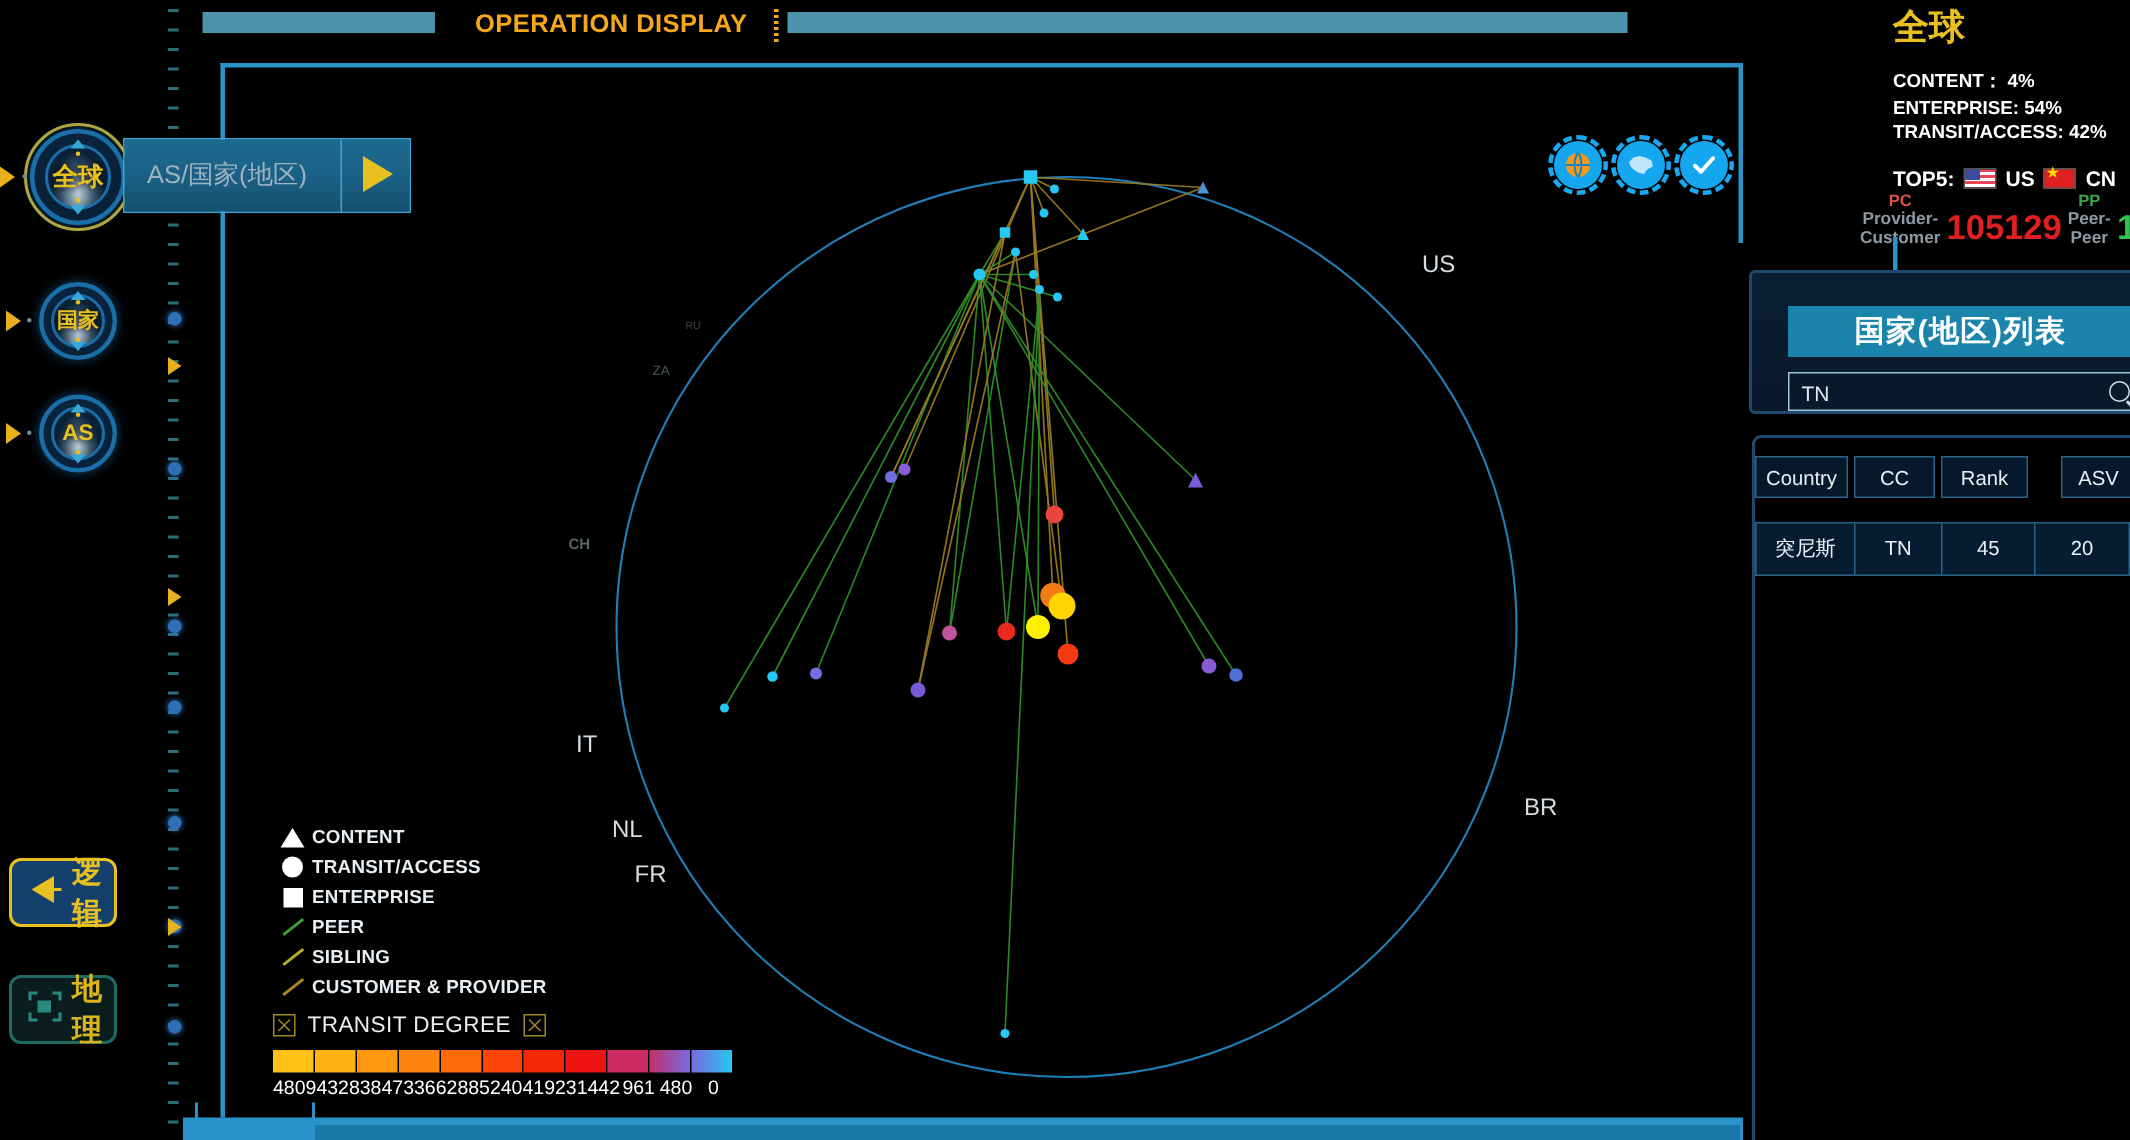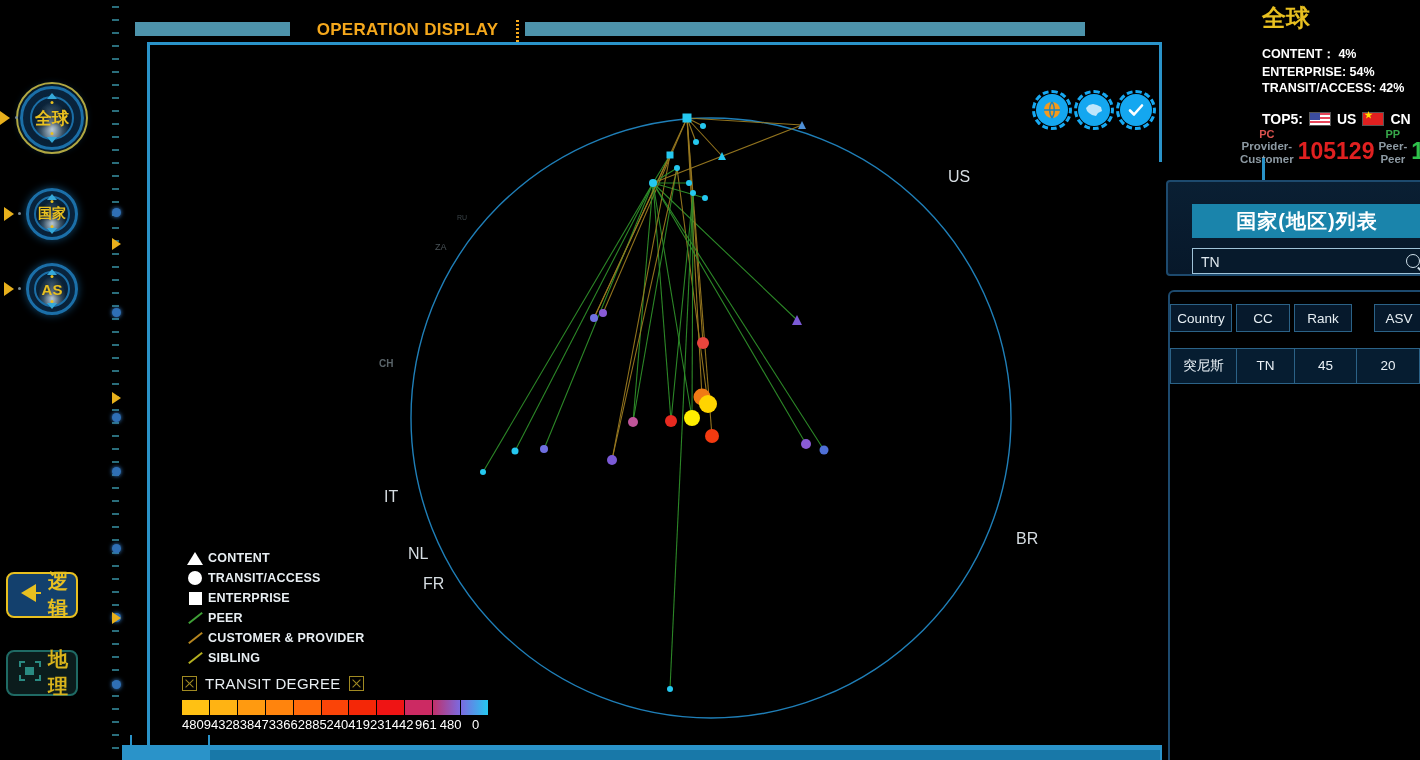--- a/index.html
+++ b/index.html
@@ -3,21 +3,21 @@
 <meta charset="utf-8">
 <style>
   * { box-sizing: border-box; margin:0; padding:0; }
   html,body {
     width:1420px; height:760px; background:#000; overflow:hidden;
     font-family:"Liberation Sans", sans-serif;
   }
   #root { position:relative; width:1420px; height:760px; background:#000; }
 
   
-  .topbar { position:absolute; left:0; top:16px; width:1420px; height:30px; }
+  .topbar { position:absolute; left:0; top:2px; width:1420px; height:30px; }
   .topbar-seg { position:absolute; top:6px; height:14px; background:#4d93ab; }
   .topbar-seg.left { left:135px; width:155px; }
   .topbar-seg.right { left:525px; width:560px; }
   .topbar-title {
     position:absolute; left:300px; top:2px; width:215px; height:24px;
     color:#f5a81c; font-weight:bold; font-size:17px; letter-spacing:.3px;
     text-align:center; line-height:24px; white-space:nowrap;
   }
   .topbar-dots { position:absolute; left:516px; top:4px; width:4px; height:20px; }
   .topbar-dots i { display:block; width:3px; height:2px; background:#f5a81c; margin-bottom:2px; }
@@ -409,20 +409,26 @@
     <div class="orb-inner" style="width:36px;height:36px;"></div>
     <div class="orb-tri up" style="top:3px;"></div>
     <div class="orb-tri dn" style="bottom:3px;"></div>
     <div class="orb-mdot" style="top:9px;"></div>
     <div class="orb-mdot" style="bottom:9px;"></div>
     <div class="orb-label" style="font-size:15px;">AS</div>
   </div>
   <div class="mini-arw" style="left:4px;top:282px;"></div>
   <div class="mini-dot" style="left:18px;top:287px;"></div>
 
+  <div class="astab">
+    <div class="astab-body"></div>
+    <div class="astab-div"></div>
+    <div class="astab-label">AS/国家(地区)</div>
+    <div class="astab-play"></div>
+  </div>
 
   <div class="legend">
     <div class="lg-row">
       <div class="lg-sym">
           <div class="sym-tri"></div>
         </div>
       <div class="lg-txt">CONTENT</div>
     </div>
     <div class="lg-row">
       <div class="lg-sym">
@@ -437,29 +443,29 @@
       <div class="lg-txt">ENTERPRISE</div>
     </div>
     <div class="lg-row">
       <div class="lg-sym">
           <div class="sym-ln" style="background:#3fa037;"></div>
         </div>
       <div class="lg-txt">PEER</div>
     </div>
     <div class="lg-row">
       <div class="lg-sym">
+          <div class="sym-ln" style="background:#b5b020;"></div>
+        </div>
+      <div class="lg-txt">SIBLING</div>
+    </div>
+    <div class="lg-row">
+      <div class="lg-sym">
           <div class="sym-ln" style="background:#b5851f;"></div>
         </div>
       <div class="lg-txt">CUSTOMER &amp; PROVIDER</div>
-    </div>
-    <div class="lg-row">
-      <div class="lg-sym">
-          <div class="sym-ln" style="background:#b5b020;"></div>
-        </div>
-      <div class="lg-txt">SIBLING</div>
     </div>
 
     <div class="td-head">
       <div class="td-box"></div>
       <div class="td-title">TRANSIT DEGREE</div>
       <div class="td-box"></div>
     </div>
 
     <div class="grad" id="gradbar">
         <div style="background: rgb(255, 193, 19);"></div>

